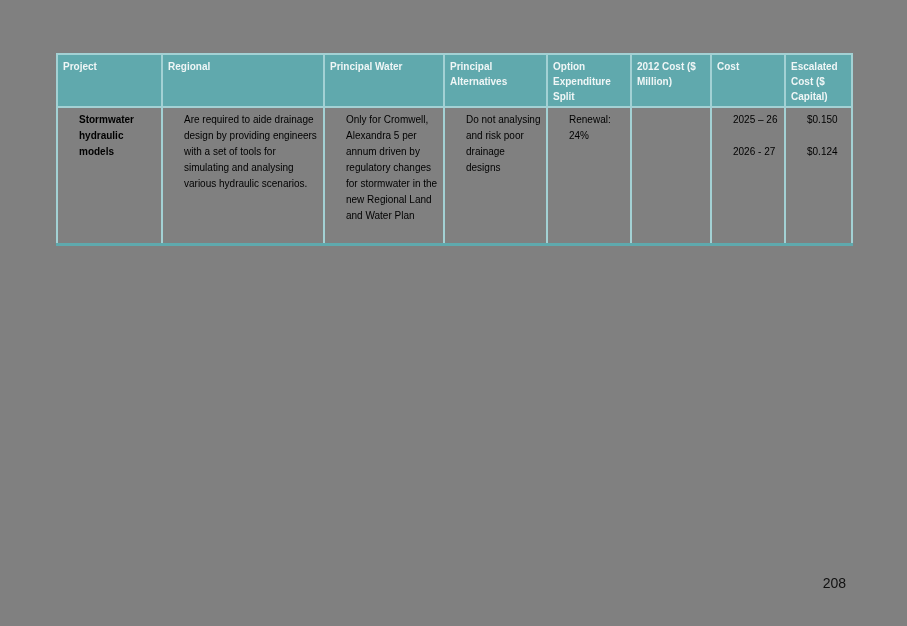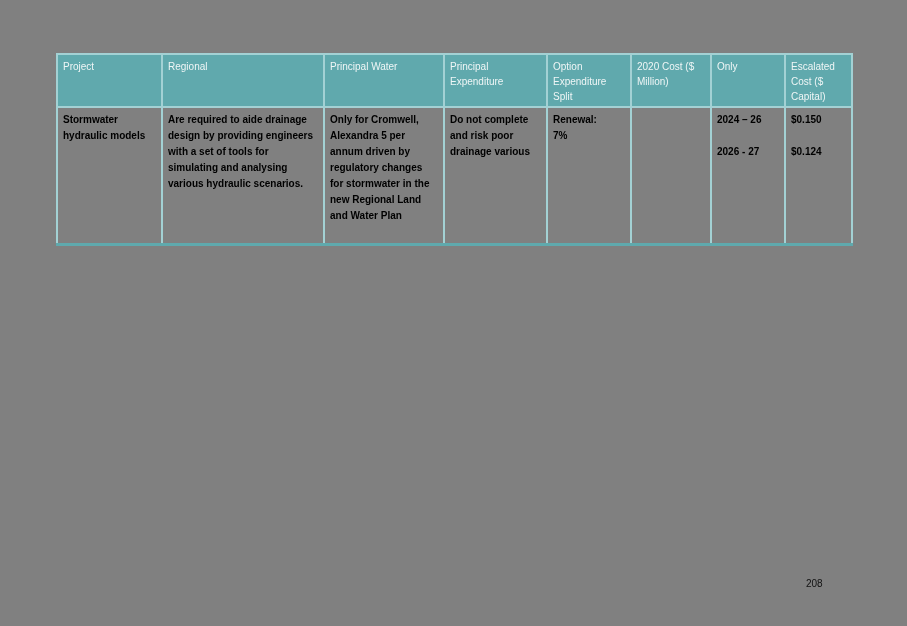--- a/index.html
+++ b/index.html
@@ -22,42 +22,41 @@
     border-collapse: collapse;
     table-layout: fixed;
   }
   .capex-table th,
   .capex-table td {
     border: 2px solid #a3d1d4;
     vertical-align: top;
     text-align: left;
     box-sizing: border-box;
     overflow: hidden;
-    font-weight: bold;
   }
   .capex-table thead tr {
     height: 50px;
   }
   .capex-table th {
     background: #60a9ad;
     color: #eff6f6;
-    font-weight: normal;
+    font-weight: bold;
     font-size: 10px;
     line-height: 15px;
     padding: 4px 5px 2px 5px;
   }
   .capex-table tbody tr {
     height: 137px;
   }
   .capex-table td {
     background: #808080;
     color: #000000;
     font-size: 10px;
     line-height: 16px;
-    padding: 4px 5px 2px 5px;
+    padding: 4px 5px 2px 21px;
     white-space: pre-line;
     border-bottom: 3px solid #5fa9ad;
   }
   .capex-table td.cell-project {
     font-weight: bold;
   }
   
   .col-project   { width: 105px; }
   .col-problem   { width: 162px; }
   .col-option    { width: 120px; }
@@ -65,22 +64,22 @@
   .col-capex     { width: 84px;  }
   .col-cost2020  { width: 80px;  }
   .col-year      { width: 74px;  }
   .col-escalated { width: 67px;  }
 
   .page-number {
     position: absolute;
     left: 806px;
     top: 577px;
     width: 40px;
-    text-align: left;
-    font-size: 10px;
+    text-align: right;
+    font-size: 14px;
     line-height: 13px;
     color: #111111;
   }
 </style>
 </head>
 <body>
 
 <div>
 
   <table class="capex-table">
@@ -92,37 +91,37 @@
       <col class="col-capex">
       <col class="col-cost2020">
       <col class="col-year">
       <col class="col-escalated">
     </colgroup>
     <thead>
       <tr>
         <th>Project</th>
         <th>Regional</th>
         <th>Principal Water</th>
-        <th>Principal Expenditure</th>
+        <th>Principal Alternatives</th>
         <th>Option Expenditure Split</th>
-        <th>2020 Cost ($ Million)</th>
-        <th>Only</th>
+        <th>2012 Cost ($ Million)</th>
+        <th>Cost</th>
         <th>Escalated Cost ($ Capital)</th>
       </tr>
     </thead>
     <tbody>
       <tr>
         <td class="cell-project">Stormwater hydraulic models</td>
         <td>Are required to aide drainage design by providing engineers with a set of tools for simulating and analysing various hydraulic scenarios.</td>
         <td>Only for Cromwell, Alexandra 5 per annum driven by regulatory changes for stormwater in the new Regional Land and Water Plan</td>
-        <td>Do not complete and risk poor drainage various</td>
+        <td>Do not analysing and risk poor drainage designs</td>
         <td>Renewal:
-7%</td>
+24%</td>
         <td></td>
-        <td>2024 – 26
+        <td>2025 – 26
 
 2026 - 27</td>
         <td>$0.150
 
 $0.124</td>
       </tr>
     </tbody>
   </table>
 
   <div class="page-number">208</div>

